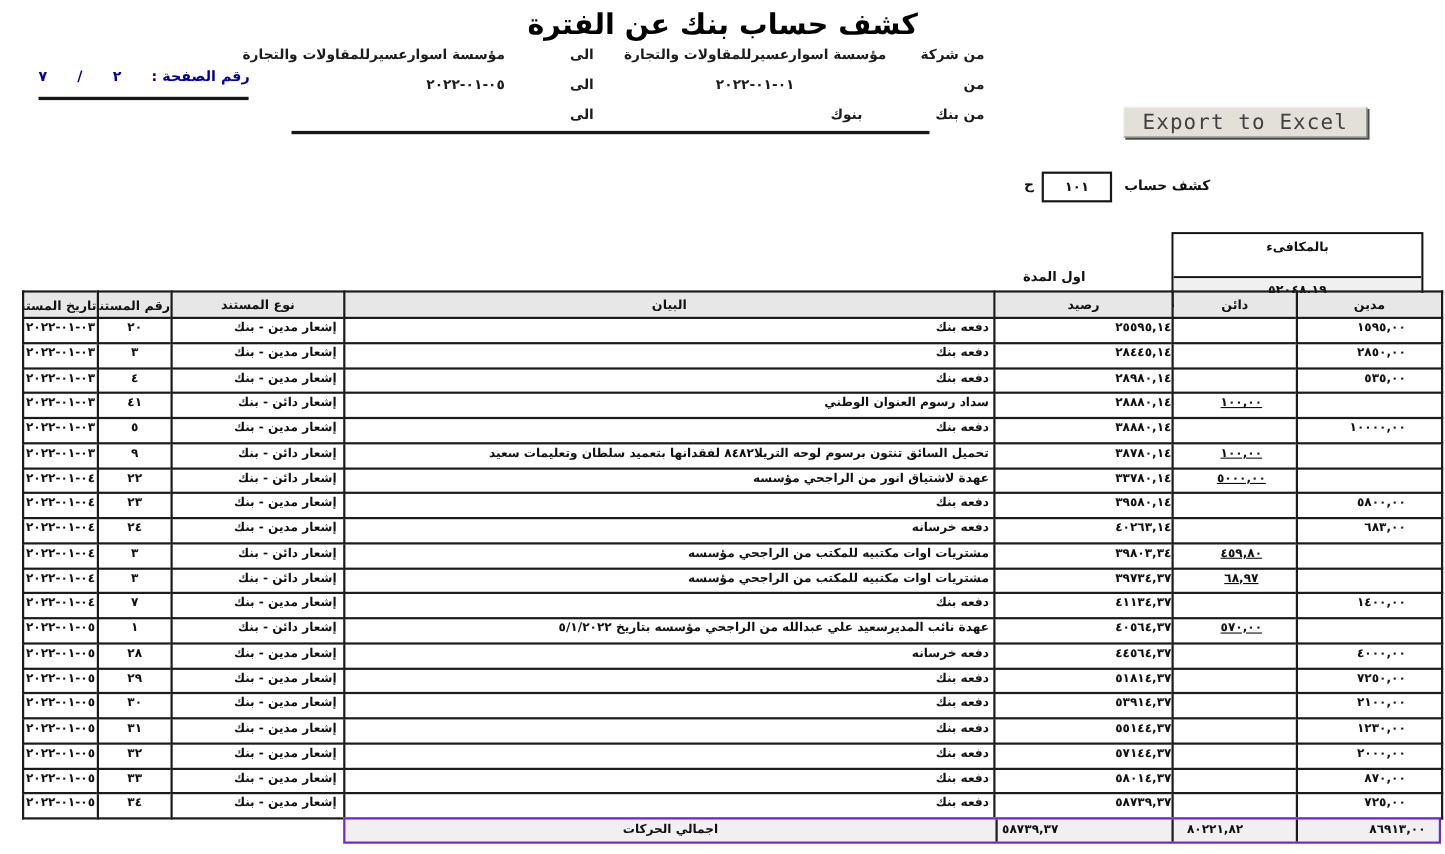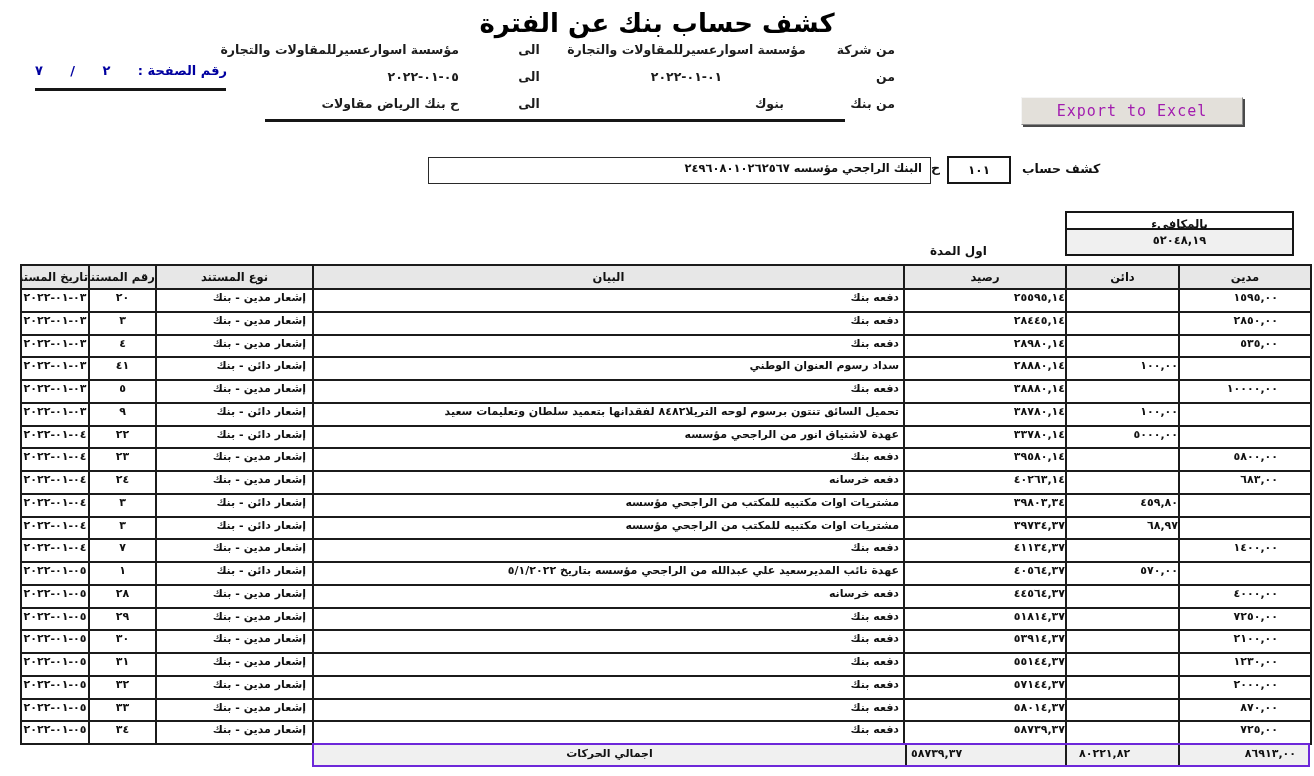--- a/index.html
+++ b/index.html
@@ -25,46 +25,46 @@
   .hdr-tovalue { text-align:right; padding-left:0; padding-right:0; text-align:left; direction:rtl; }
   .hdr-tovalue { text-align:right; padding-right:55px; }
   .hdr-row3-value { text-align:right !important; padding-right:45px; }
   .hdr-underline { position:absolute; top:119px; left:265px; width:580px; height:3px; background:#161616; }
 
   
   .export { position:absolute; top:97px; left:1021px; width:222px; height:28px;
             background:#e3e0da; border:1px solid #8a8a8a; border-top-color:#f5f5f5; border-left-color:#f5f5f5;
             box-shadow:2px 2px 0 0 #4a4a4a;
             font-family:"DejaVu Sans Mono","Liberation Mono",monospace;
-            font-size:15px; color:#a21caf; letter-spacing:1px; cursor:pointer; direction:ltr; }
+            font-size:19px; color:#404040; letter-spacing:1px; cursor:pointer; direction:ltr; }
 
   
   .acct-label { position:absolute; top:161px; left:1022px; font-size:12.5px; font-weight:bold; }
   .acct-code  { position:absolute; top:156px; left:947px; width:64px; height:28px; border:2px solid #161616;
                 background:#fff; text-align:center; font-size:12px; font-weight:bold; line-height:24px; }
   .acct-ha    { position:absolute; top:160px; left:931px; font-size:12.5px; font-weight:bold; }
   .acct-name  { position:absolute; top:157px; left:428px; width:503px; height:27px; border:1.5px solid #2a2a2a;
                 background:#fff; direction:rtl; text-align:right; padding:3px 8px 0 4px;
                 font-size:11.5px; font-weight:bold; }
 
   
   .equiv { position:absolute; top:211px; left:1065px; width:229px; border:2px solid #161616; background:#fff;
            font-weight:bold; }
-  .equiv-label { height:17px; border-bottom:2px solid #161616; text-align:center; font-size:11.5px; padding-top:4px; background:#ffffff; }
+  .equiv-label { height:40px; border-bottom:2px solid #161616; text-align:center; font-size:11.5px; padding-top:4px; background:#ffffff; }
   .equiv-value { height:24px; text-align:center; font-size:11.5px; padding-top:3px; background:#f0f0f0; }
   .period-label { position:absolute; top:244px; left:930px; font-size:12px; font-weight:bold; }
 
   
   table.grid { position:absolute; top:264px; left:20px; width:1290px; height:481px;
                border-collapse:collapse; table-layout:fixed; direction:rtl; }
   table.grid th, table.grid td { border:2px solid #1b1b1b; overflow:hidden; white-space:nowrap; }
   table.grid th { height:24px; background:#e7e7e7; font-size:11.5px; font-weight:bold; text-align:center; }
   table.grid td { font-size:11px; font-weight:bold; vertical-align:top; padding-top:1px; height:20.7px; }
   td.c-debit   { text-align:right; padding-right:32px; }
-  td.c-credit  { text-align:right;  padding-left:12px; direction:ltr; }
+  td.c-credit  { text-align:center;  padding-left:12px; direction:ltr;text-decoration:underline; }
   td.c-balance { text-align:right;  padding-left:1px;  direction:ltr; }
   td.c-desc    { text-align:right; padding-right:4px;padding-left:42px; }
   td.c-type    { text-align:right; padding-right:6px; }
   td.c-num     { text-align:center;margin-top:12px; }
   td.c-date    { text-align:center; direction:ltr; font-size:10px; }
 
   
   .tfoot { position:absolute; top:743px; left:312px; width:998px; height:24px; display:flex; direction:ltr;
            border:2px solid #6d28d9; background:#f0f0f0; font-size:11px; font-weight:bold; }
   .tf-cell { height:100%; padding-top:2px; }
@@ -96,32 +96,28 @@
     <span class="hdr-tovalue">مؤسسة  اسوارعسيرللمقاولات  والتجارة</span>
 
     <span class="hdr-label">من</span>
     <span class="hdr-value" dir="ltr">٠١-٠١-٢٠٢٢</span>
     <span class="hdr-to">الى</span>
     <span class="hdr-tovalue" dir="ltr">٠٥-٠١-٢٠٢٢</span>
 
     <span class="hdr-label">من بنك</span>
     <span class="hdr-value hdr-row3-value">بنوك</span>
     <span class="hdr-to">الى</span>
-    <span class="hdr-tovalue">ح  بنك  الرياض  مقاولات</span>
   </div>
   <div class="hdr-underline"></div>
 
   <button class="export">Export to Excel</button>
 
   <div class="acct-label">كشف حساب</div>
   <div class="acct-code">١٠١</div>
   <div class="acct-ha">ح</div>
-  <div class="acct-name">
-    <span>البنك الراجحي مؤسسه ٢٤٩٦٠٨٠١٠٢٦٢٥٦٧</span>
-  </div>
 
   <div class="equiv">
     <div class="equiv-label">بالمكافىء</div>
     <div class="equiv-value">٥٢٠٤٨,١٩</div>
   </div>
   <div class="period-label">اول المدة</div>
 
   <table class="grid">
     <colgroup>
       <col style="width:132px">

